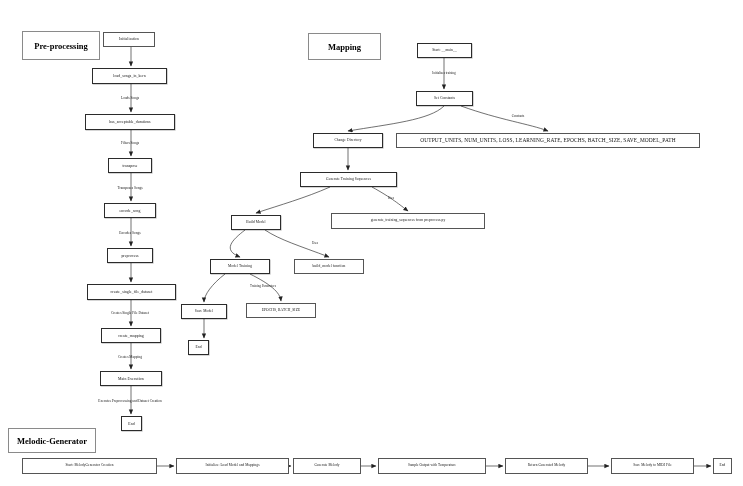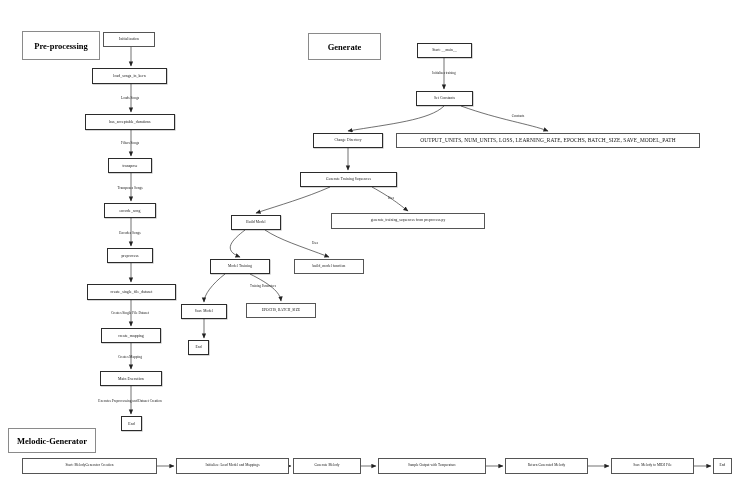--- a/index.html
+++ b/index.html
@@ -104,21 +104,21 @@
         <path d="M289,466 L291,466" fill="none" stroke="#333333" stroke-width="0.7" marker-end="url(#arrow)"></path>
         <path d="M361,466 L376,466" fill="none" stroke="#333333" stroke-width="0.7" marker-end="url(#arrow)"></path>
         <path d="M486,466 L503,466" fill="none" stroke="#333333" stroke-width="0.7" marker-end="url(#arrow)"></path>
         <path d="M588,466 L609,466" fill="none" stroke="#333333" stroke-width="0.7" marker-end="url(#arrow)"></path>
         <path d="M694,466 L711,466" fill="none" stroke="#333333" stroke-width="0.7" marker-end="url(#arrow)"></path>
       </g>
   </svg>
 
   <div id="title-layer">
       <div class="title-box" style="left: 22px; top: 31px; width: 78px; height: 29px; font-size: 8.5px;">Pre-processing</div>
-      <div class="title-box" style="left: 308px; top: 33px; width: 73px; height: 27px; font-size: 8.5px;">Generate</div>
+      <div class="title-box" style="left: 308px; top: 33px; width: 73px; height: 27px; font-size: 8.5px;">Mapping</div>
       <div class="title-box" style="left: 8px; top: 428px; width: 88px; height: 25px; font-size: 8.5px;">Melodic-Generator</div>
     </div>
   <div id="node-layer">
       <div class="node thin" style="left: 103px; top: 32px; width: 52px; height: 15px; font-size: 3.6px;">Initialization</div>
       <div class="node thick" style="left: 92px; top: 68px; width: 75px; height: 16px; font-size: 3.8px;">load_songs_in_kern</div>
       <div class="node thick" style="left: 85px; top: 114px; width: 90px; height: 16px; font-size: 3.8px;">has_acceptable_durations</div>
       <div class="node thick" style="left: 108px; top: 158px; width: 44px; height: 15px; font-size: 3.8px;">transpose</div>
       <div class="node thick" style="left: 104px; top: 203px; width: 52px; height: 15px; font-size: 3.8px;">encode_song</div>
       <div class="node thick" style="left: 107px; top: 248px; width: 46px; height: 15px; font-size: 3.8px;">preprocess</div>
       <div class="node thick" style="left: 87px; top: 284px; width: 89px; height: 16px; font-size: 3.8px;">create_single_file_dataset</div>

